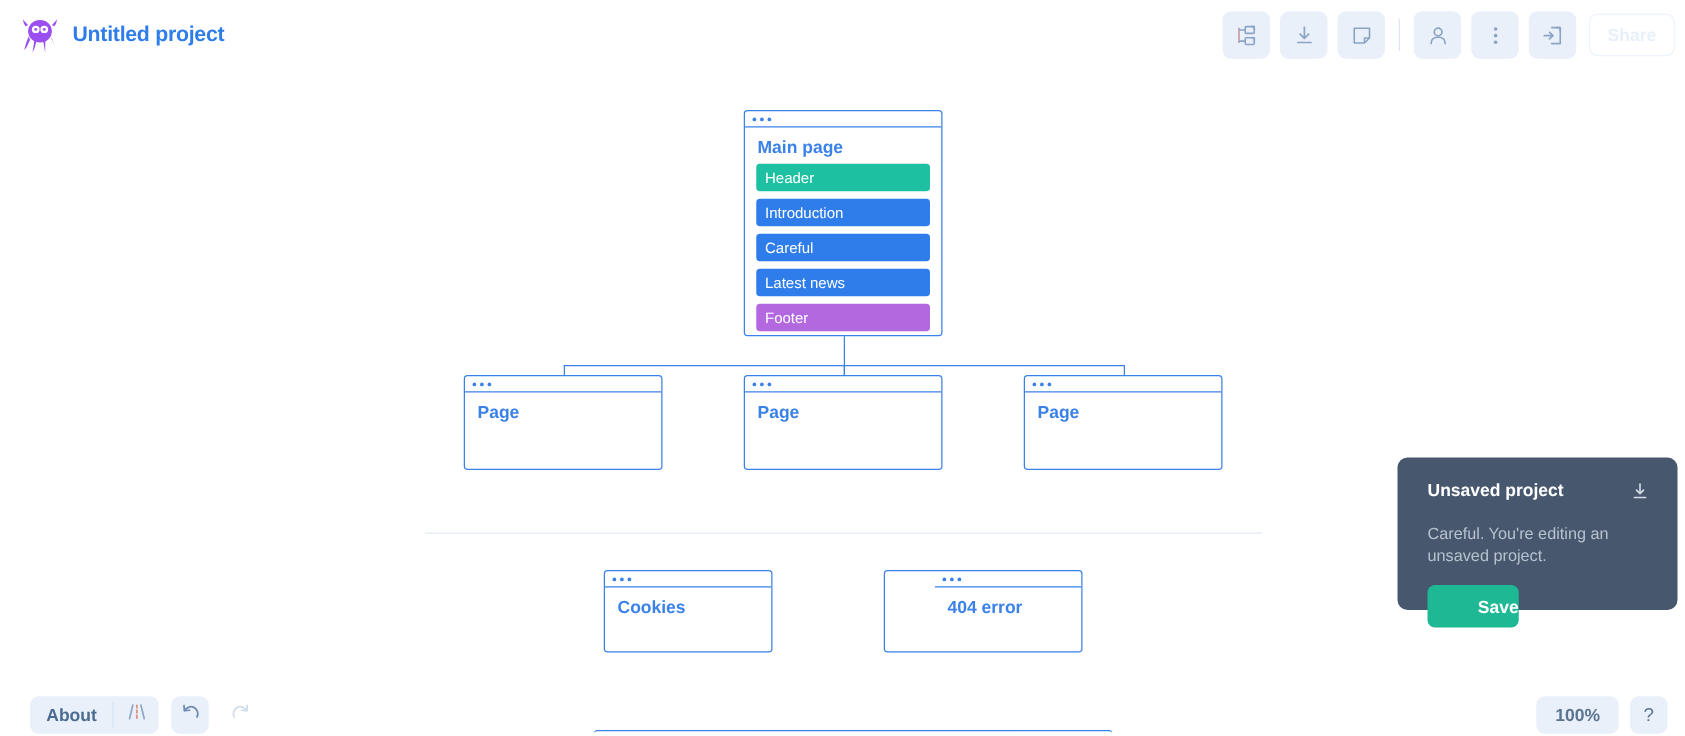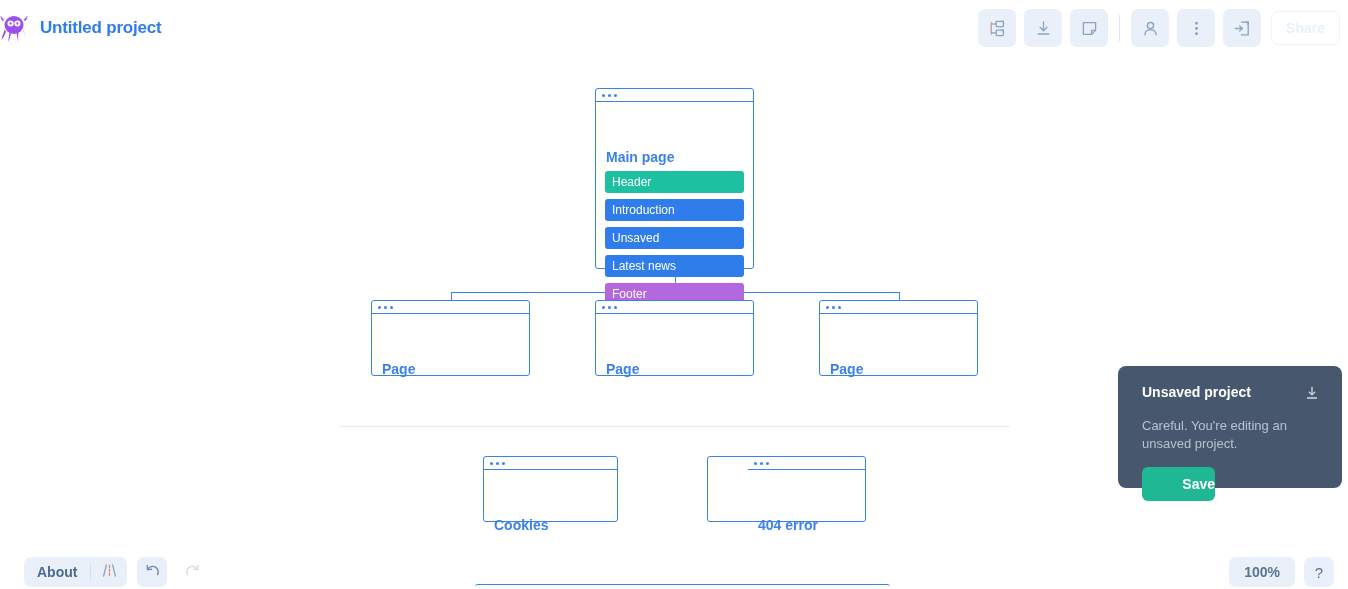--- a/index.html
+++ b/index.html
@@ -13,21 +13,21 @@
   }
 
   #app { position: relative; width: 1348px; height: 589px; background: #fff; }
 
   
   .header {
     position: absolute; top: 0; left: 0; width: 1348px; height: 56px;
     background: #ffffff;
     display: flex; align-items: center;
   }
-  .brand { display: flex; align-items: center; padding-left: 0; gap: 12px; }
+  .brand { display: flex; align-items: center; padding-left: 18px; gap: 12px; }
   .logo-wrap { width: 28px; height: 30px; display: block; }
   .project-title {
     font-size: 17px; font-weight: bold; color: #2f7deb;
     letter-spacing: -0.2px; white-space: nowrap;
   }
 
   .toolbar {
     position: absolute; right: 8px; top: 9px;
     display: flex; align-items: center; gap: 8px;
   }
@@ -67,21 +67,21 @@
   }
   .card-bar {
     height: 13px;
     border-bottom: 1px solid #3b82e8;
     display: flex; align-items: center; gap: 3px;
     padding-left: 6px;
   }
   .dot { width: 3px; height: 3px; background: #3b82e8; border-radius: 50%; }
   .card-title {
     font-size: 14px; font-weight: bold; color: #3b82e8;
-    padding: 7px 10px 0 10px; white-space: nowrap; margin-top: 40px;
+    padding: 7px 10px 0 10px; white-space: nowrap;
   }
   .blocks { padding: 6px 9px 0 9px; display: flex; flex-direction: column; gap: 6px; justify-content: space-between; }
   .block {
     height: 22px; border-radius: 3px;
     color: #ffffff; font-size: 12px;
     display: flex; align-items: center; padding-left: 7px;
     white-space: nowrap;
   }
 
   
@@ -240,21 +240,21 @@
     <div class="card" style="left:595px; top:32px; width:159px; height:181px;">
       <div class="card-bar">
         <span class="dot"></span>
         <span class="dot"></span>
         <span class="dot"></span>
       </div>
       <div class="card-title">Main page</div>
       <div class="blocks">
         <div class="block" style="background:#1dc1a2;">Header</div>
         <div class="block" style="background:#2f7deb;">Introduction</div>
-        <div class="block" style="background:#2f7deb;">Unsaved</div>
+        <div class="block" style="background:#2f7deb;">Careful</div>
         <div class="block" style="background:#2f7deb;">Latest news</div>
         <div class="block" style="background:#b368e0;">Footer</div>
       </div>
     </div>
 
     <div class="card" style="left:371px; top:244px; width:159px; height:76px;">
       <div class="card-bar">
         <span class="dot"></span>
         <span class="dot"></span>
         <span class="dot"></span>

